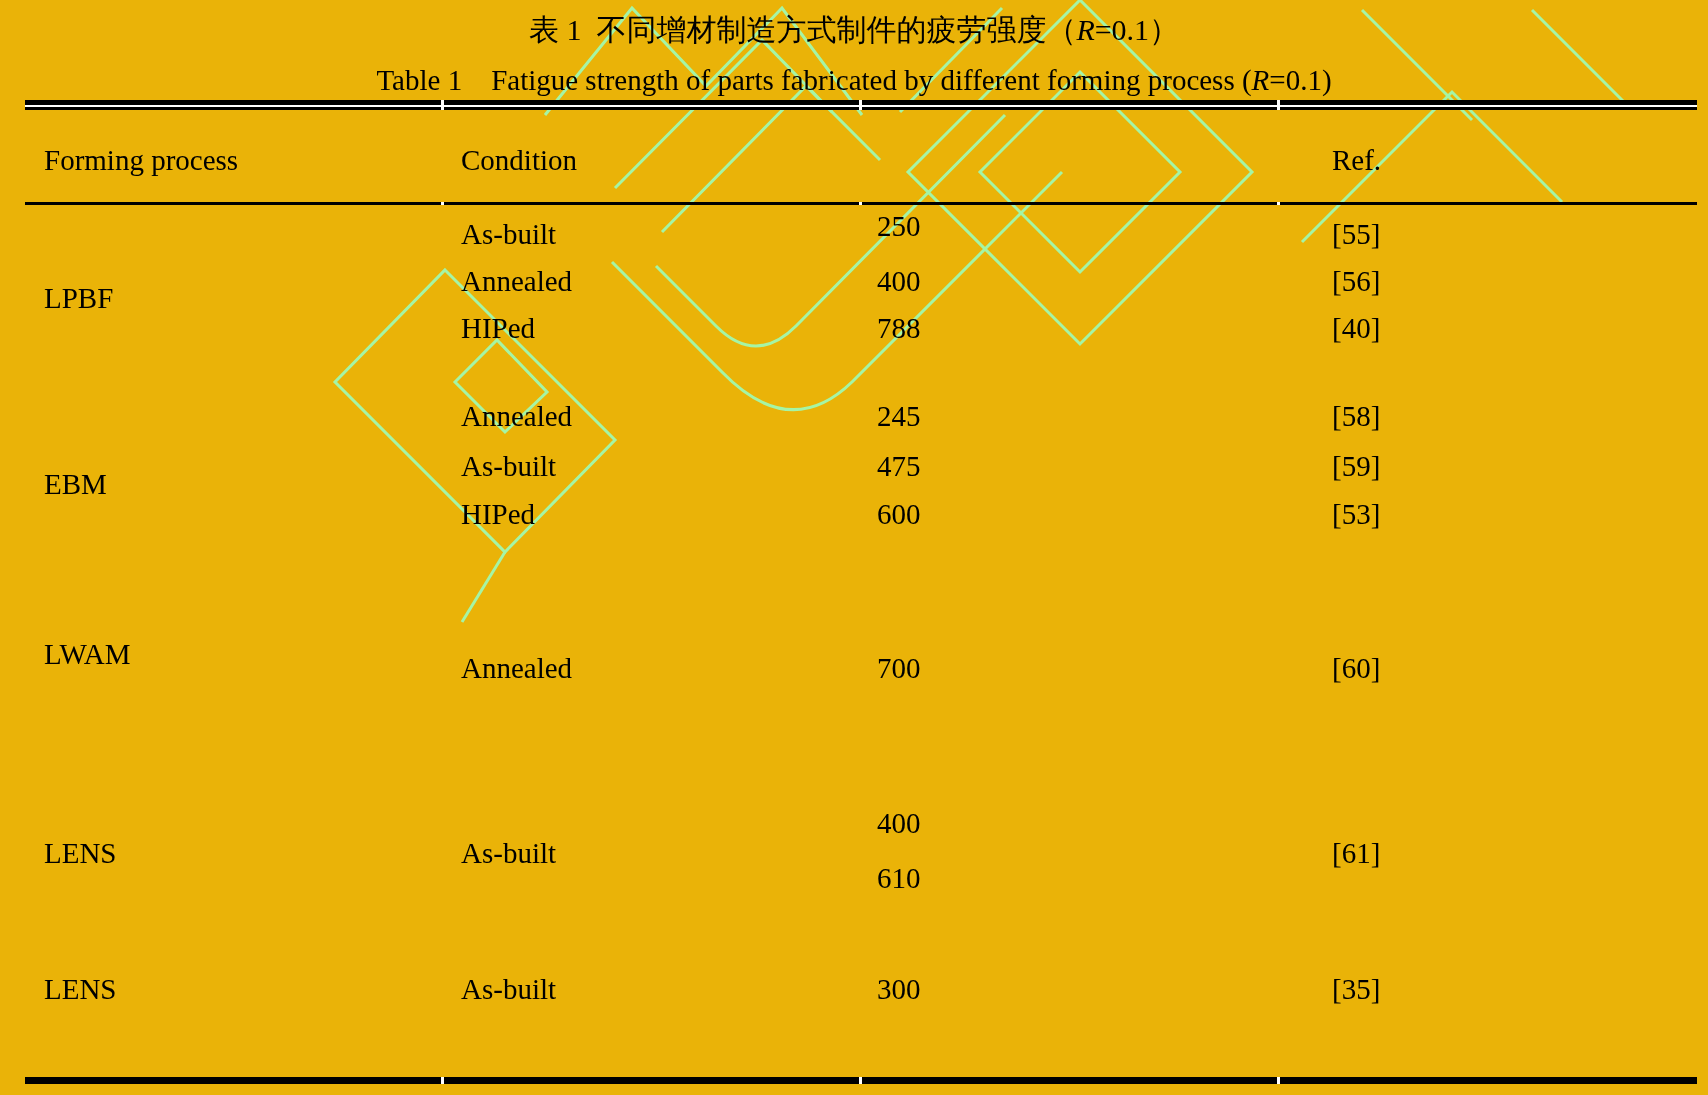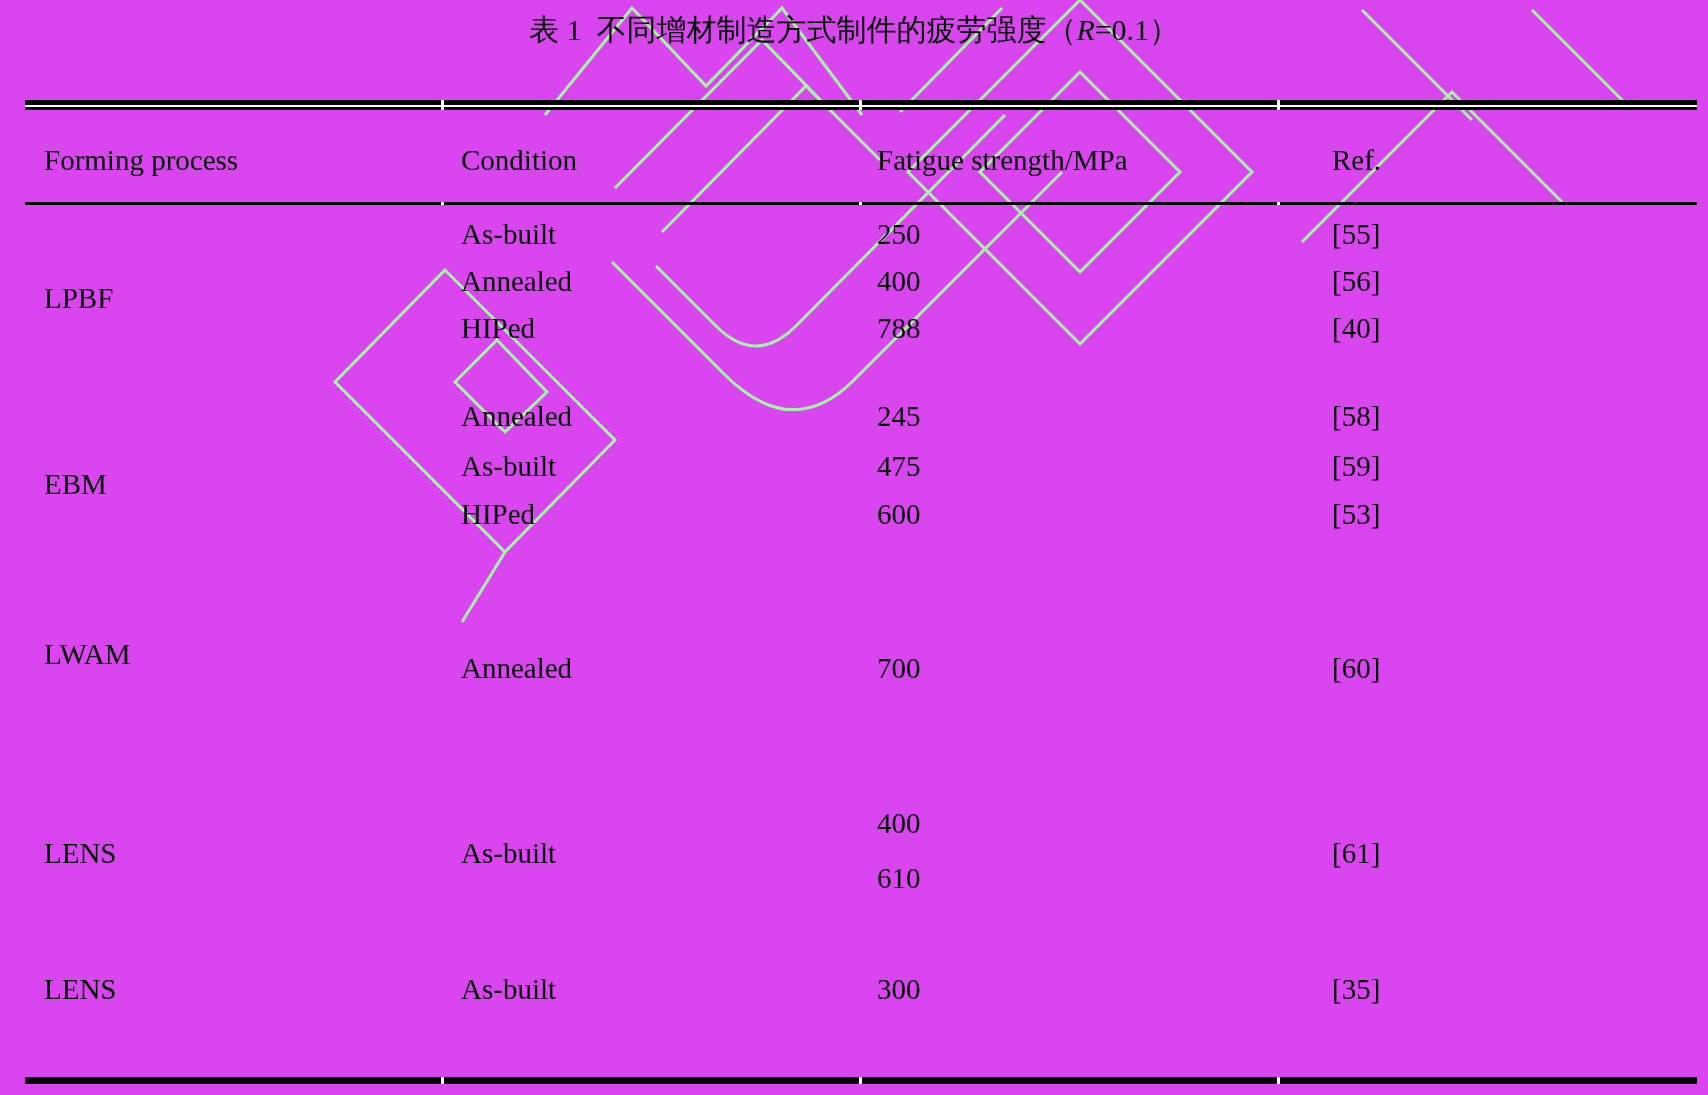--- a/index.html
+++ b/index.html
@@ -1,19 +1,19 @@
 <!DOCTYPE html>
 <html style="--wm: #a5f5a5;"><head>
 <meta charset="utf-8">
 <style>
   html,body{margin:0;padding:0;background:#ffffff;}
   #page{
     position:relative;
     width:1708px;height:1095px;
-    background:#d946ef;
+    background:#eab308;
     overflow:hidden;
     font-family:"Liberation Serif","DejaVu Serif",serif;
     color:#000000;
   }
   
   #watermark{position:absolute;left:0;top:0;z-index:0;}
   #watermark path{fill:none;stroke:var(--wm,#a5f5a5);stroke-width:3;}
 
   .title{
     position:absolute;left:0;width:100%;
@@ -64,42 +64,42 @@
     <path d="M1080,0 L1252,172 L1080,344 L908,172 Z"></path>
     <path d="M1080,72 L1180,172 L1080,272 L980,172 Z"></path>
 
     <path d="M1302,242 L1452,92 L1562,202"></path>
     <path d="M1362,10 L1472,120"></path>
     <path d="M1532,10 L1628,106"></path>
   </svg>
 
   <div class="title" id="cn-title"><span>表 1  不同增材制造方式制件的疲劳强度（</span><span class="ital">R</span><span>=0.1）</span></div>
 
+  <div class="title" id="en-title"><span>Table 1    Fatigue strength of parts fabricated by different forming process (</span><span class="ital">R</span><span>=0.1)</span></div>
 
   <div class="rule" id="top-rule"></div>
   <div class="rule" id="header-rule"></div>
   <div class="rule" id="bottom-rule"></div>
   <div class="notch t nx1"></div>
   <div class="notch t nx2"></div>
   <div class="notch t nx3"></div>
   <div class="notch m nx1"></div>
   <div class="notch m nx2"></div>
   <div class="notch m nx3"></div>
   <div class="notch b nx1"></div>
   <div class="notch b nx2"></div>
   <div class="notch b nx3"></div>
 
   <div class="cell c1" style="top:141px">Forming process</div>
   <div class="cell c2" style="top:141px">Condition</div>
-  <div class="cell c3" style="top:141px">Fatigue strength/MPa</div>
   <div class="cell c4" style="top:141px">Ref.</div>
 
   <div class="cell c1" style="top:279px">LPBF</div>
   <div class="cell c2" style="top:215px">As-built</div>
-  <div class="cell c3" style="top:215px">250</div>
+  <div class="cell c3" style="top:207px">250</div>
   <div class="cell c4" style="top:215px">[55]</div>
   <div class="cell c2" style="top:262px">Annealed</div>
   <div class="cell c3" style="top:262px">400</div>
   <div class="cell c4" style="top:262px">[56]</div>
   <div class="cell c2" style="top:309px">HIPed</div>
   <div class="cell c3" style="top:309px">788</div>
   <div class="cell c4" style="top:309px">[40]</div>
 
   <div class="cell c1" style="top:465px">EBM</div>
   <div class="cell c2" style="top:397px">Annealed</div>

